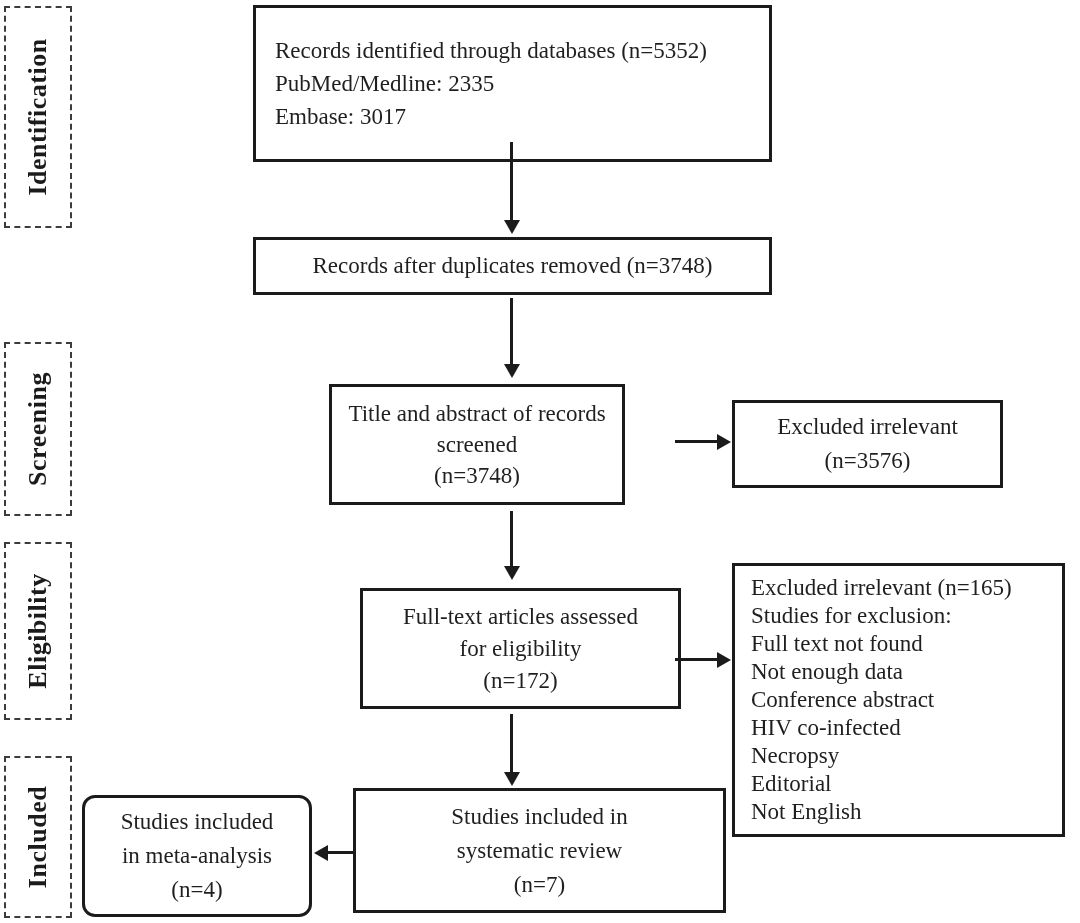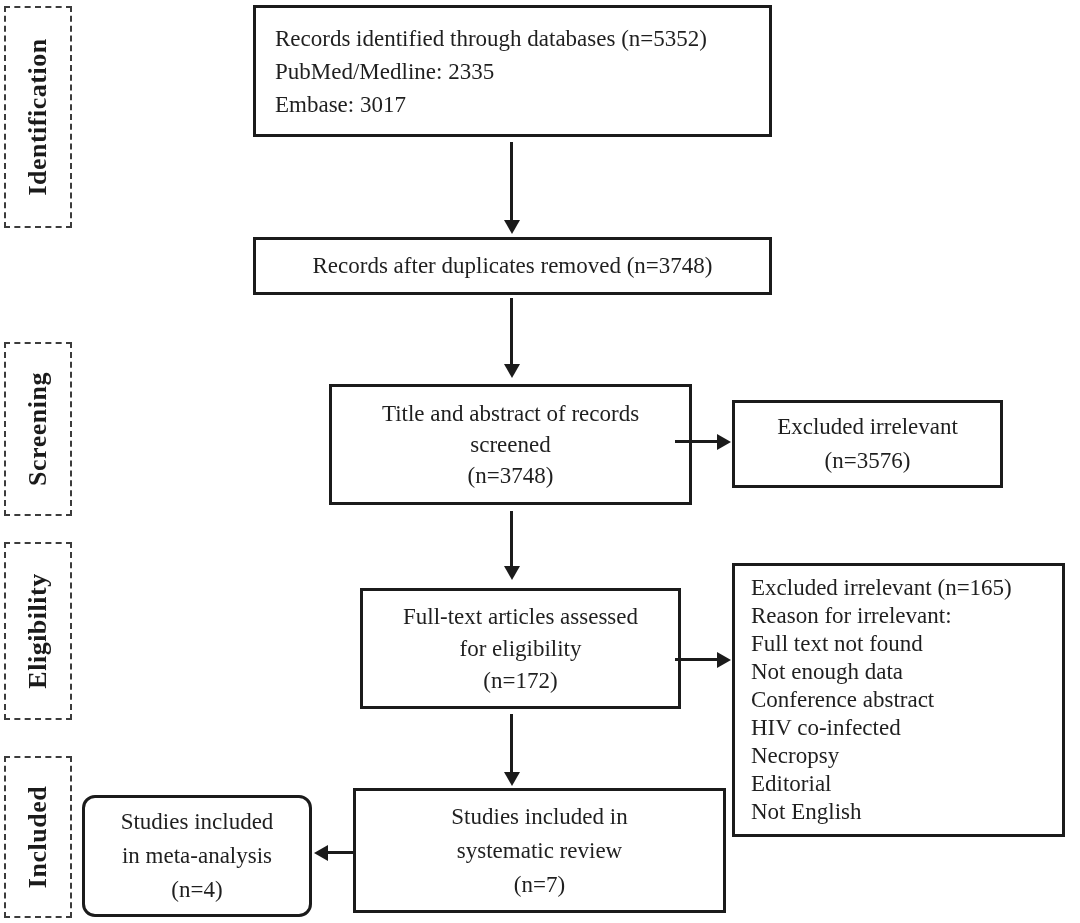--- a/index.html
+++ b/index.html
@@ -104,35 +104,35 @@
   <div class="stage" style="left:4px; top:342px; width:64px; height:170px;">
     <span class="stage-text">Screening</span>
   </div>
   <div class="stage" style="left:4px; top:542px; width:64px; height:174px;">
     <span class="stage-text">Eligibility</span>
   </div>
   <div class="stage" style="left:4px; top:756px; width:64px; height:158px;">
     <span class="stage-text">Included</span>
   </div>
 
-  <div class="box left" style="left:253px; top:5px; width:519px; height:132px; padding-left:19px; line-height:33px;">
+  <div class="box left" style="left:253px; top:5px; width:519px; height:157px; padding-left:19px; line-height:33px;">
     <div class="bline">Records identified through databases (n=5352)</div>
     <div class="bline">PubMed/Medline: 2335</div>
     <div class="bline">Embase: 3017</div>
   </div>
 
   <div class="vline" style="left:510px; top:142px; height:78px;"></div>
 
   <div class="box center" style="left:253px; top:237px; width:519px; height:58px;">
     <div class="bline">Records after duplicates removed (n=3748)</div>
   </div>
 
   <div class="vline" style="left:510px; top:298px; height:66px;"></div>
 
-  <div class="box center" style="left:329px; top:384px; width:363px; height:121px; line-height:31px;">
+  <div class="box center" style="left:329px; top:384px; width:296px; height:121px; line-height:31px;">
     <div class="bline">Title and abstract of records</div>
     <div class="bline">screened</div>
     <div class="bline">(n=3748)</div>
   </div>
 
   <div class="hline right" style="left:675px; top:440px; width:42px;"></div>
 
   <div class="box center" style="left:732px; top:400px; width:271px; height:88px; line-height:34px;">
     <div class="bline">Excluded irrelevant</div>
     <div class="bline">(n=3576)</div>
@@ -143,21 +143,21 @@
   <div class="box center" style="left:352px; top:588px; width:321px; height:121px; line-height:32px;margin-left:8px;">
     <div class="bline">Full-text articles assessed</div>
     <div class="bline">for eligibility</div>
     <div class="bline">(n=172)</div>
   </div>
 
   <div class="hline right" style="left:675px; top:658px; width:42px;"></div>
 
   <div class="box left" style="left:732px; top:563px; width:333px; height:274px; padding-left:16px; line-height:28px; justify-content:center;">
     <div class="bline">Excluded irrelevant (n=165)</div>
-    <div class="bline">Reason for irrelevant:</div>
+    <div class="bline">Studies for exclusion:</div>
     <div class="bline">Full text not found</div>
     <div class="bline">Not enough data</div>
     <div class="bline">Conference abstract</div>
     <div class="bline">HIV co-infected</div>
     <div class="bline">Necropsy</div>
     <div class="bline">Editorial</div>
     <div class="bline">Not English</div>
   </div>
 
   <div class="vline" style="left:510px; top:714px; height:58px;"></div>

